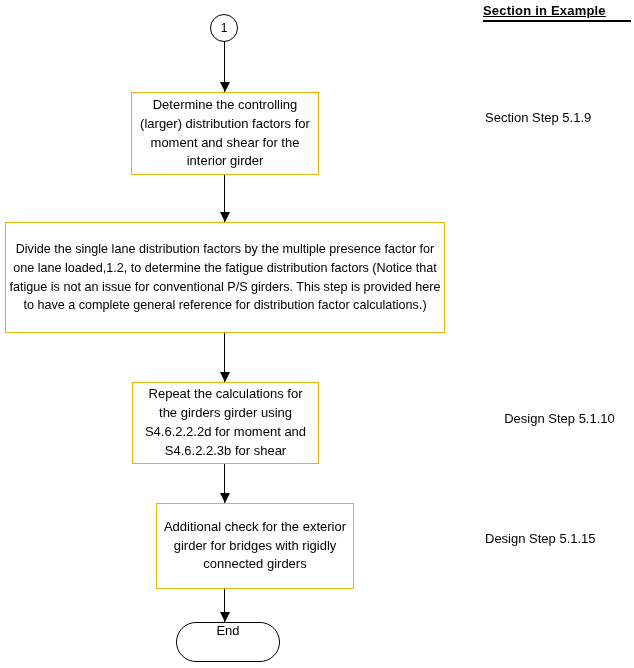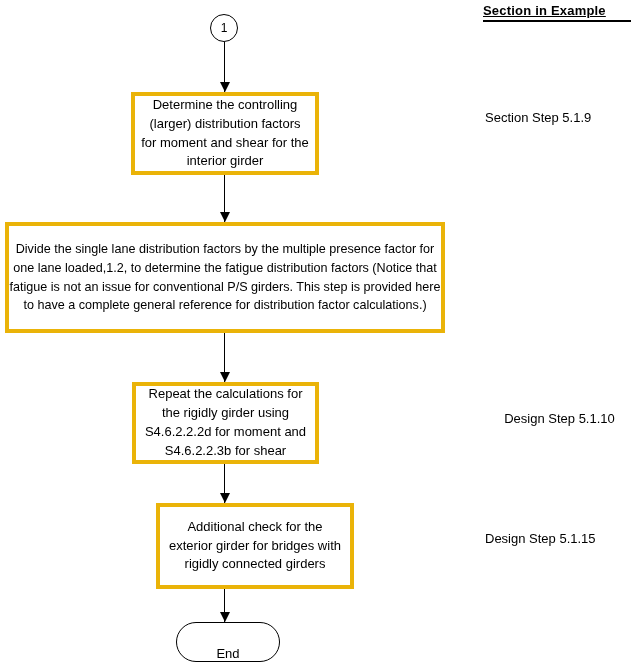--- a/index.html
+++ b/index.html
@@ -53,21 +53,21 @@
     align-items: center;
     justify-content: center;
     font-size: 12px;
     line-height: 1;
     background: #fff;
   }
 
   
   .proc-box {
     position: absolute;
-    border: 4px solid #eab308;
+    border: 1px solid #eab308;
     box-sizing: border-box;
     background: #fff;
     display: flex;
     align-items: center;
     justify-content: flex-start;
     text-align: center;
     font-size: 13px;
     line-height: 1.45;
     padding: 4px 6px;
   }
@@ -85,21 +85,21 @@
     position: absolute;
     left: 176px;
     top: 622px;
     width: 104px;
     height: 40px;
     border: 1px solid #000;
     border-radius: 22px;
     box-sizing: border-box;
     background: #fff;
     display: flex;
-    align-items: flex-end;
+    align-items: flex-start;
     justify-content: center;
     font-size: 13px;
   }
 
   
   .side-label {
     position: absolute;
     left: 485px;
     width: 149px;
     font-size: 13px;
@@ -161,21 +161,21 @@
   <div class="arrow-head" id="arrow-2"></div>
 
   <div class="proc-box" id="box-fatigue-df">
     <span>Divide the single lane distribution factors by the multiple presence factor for one lane loaded,1.2, to determine the fatigue distribution factors (Notice that fatigue is not an issue for conventional P/S girders.  This step is provided here to have a complete general reference for distribution factor calculations.)</span>
   </div>
 
   <div class="conn-line" id="line-3"></div>
   <div class="arrow-head" id="arrow-3"></div>
 
   <div class="proc-box" id="box-exterior-df">
-    <span>Repeat the calculations for the rigidly girder using S4.6.2.2.2d for moment and S4.6.2.2.3b for shear</span>
+    <span>Repeat the calculations for the girders girder using S4.6.2.2.2d for moment and S4.6.2.2.3b for shear</span>
   </div>
 
   <div class="conn-line" id="line-4"></div>
   <div class="arrow-head" id="arrow-4"></div>
 
   <div class="proc-box" id="box-rigid-check">
     <span>Additional check for the exterior girder for bridges with rigidly connected girders</span>
   </div>
 
   <div class="conn-line" id="line-5"></div>

